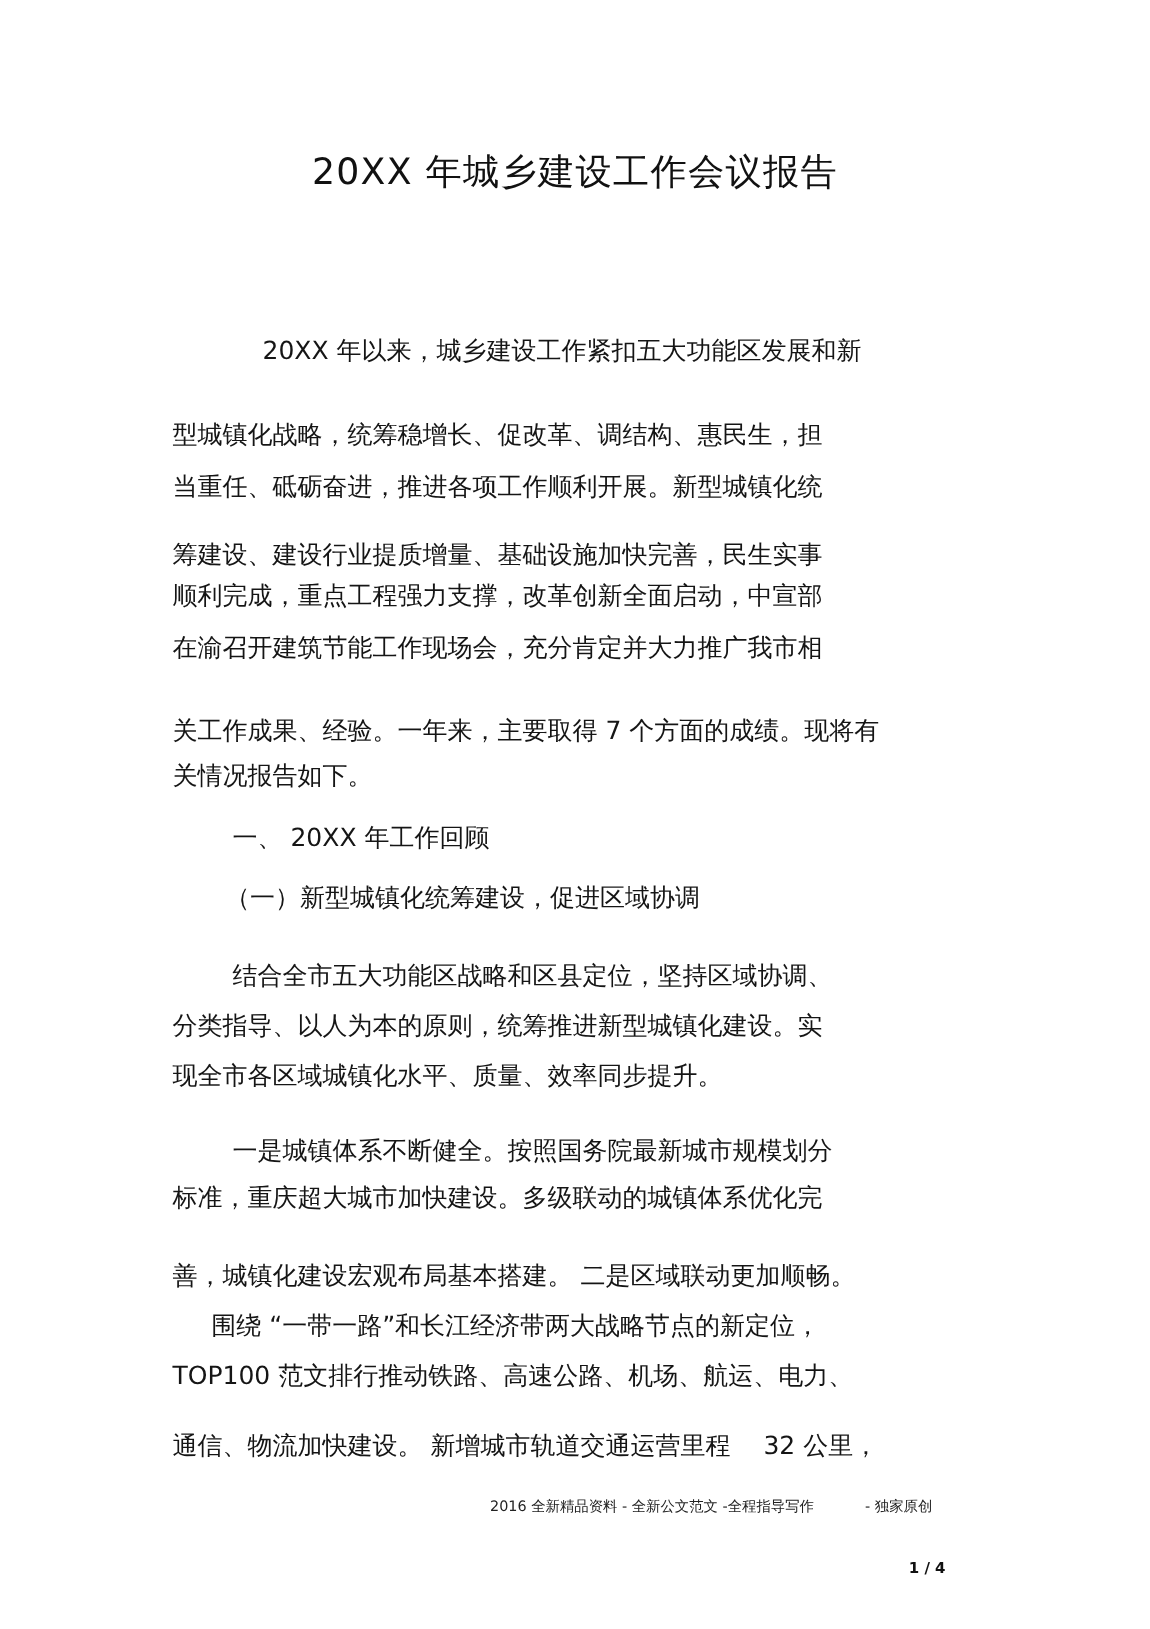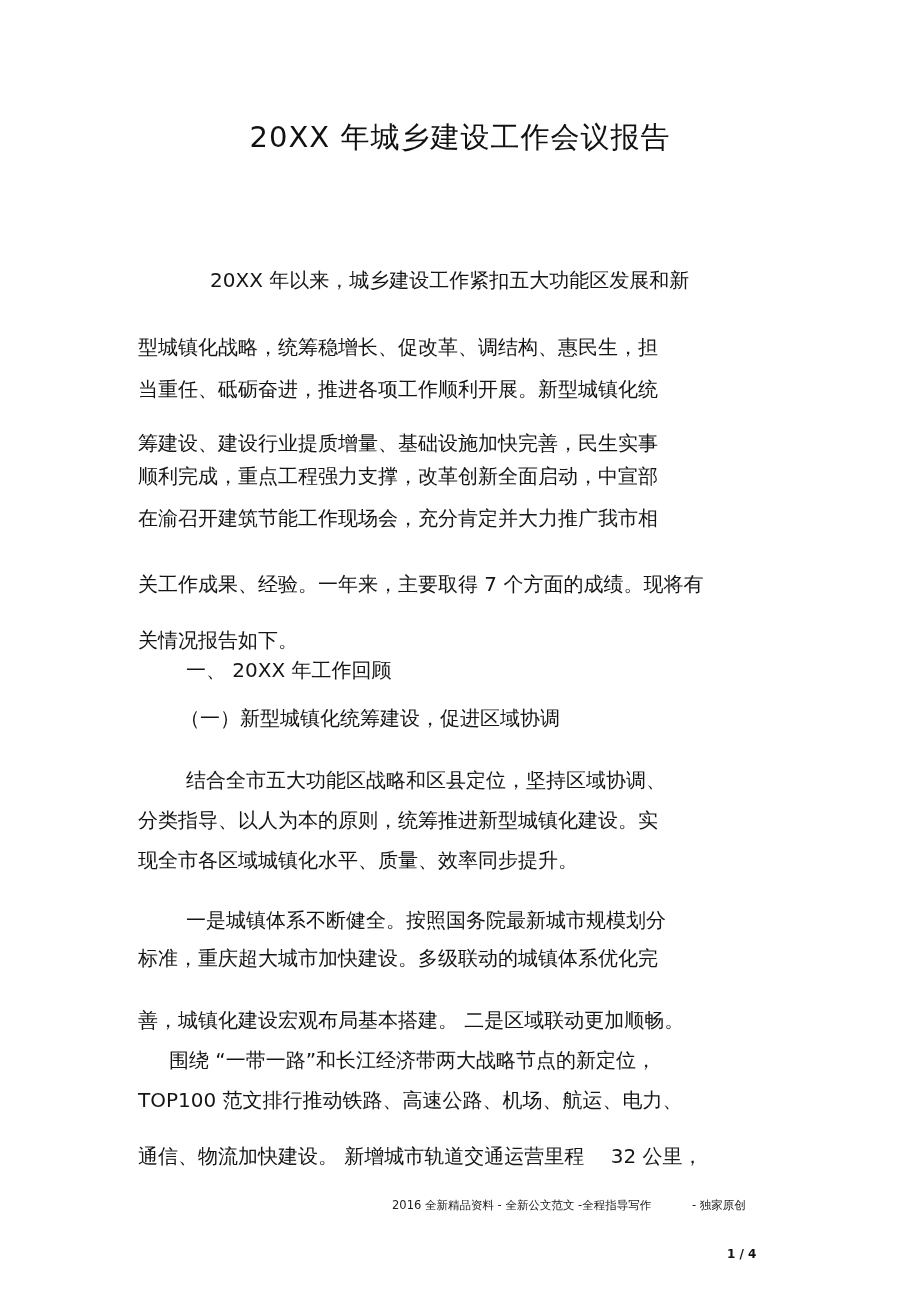--- a/index.html
+++ b/index.html
@@ -18,21 +18,21 @@
 <div>
   <div class="title">20XX 年城乡建设工作会议报告</div>
 
   <div class="line" style="left:210px; top:268px;">20XX 年以来，城乡建设工作紧扣五大功能区发展和新</div>
   <div class="line" style="left:138px; top:335px;">型城镇化战略，统筹稳增长、促改革、调结构、惠民生，担</div>
   <div class="line" style="left:138px; top:377px;text-align:right;">当重任、砥砺奋进，推进各项工作顺利开展。新型城镇化统</div>
   <div class="line" style="left:138px; top:419px;margin-top:12px;">筹建设、建设行业提质增量、基础设施加快完善，民生实事</div>
   <div class="line" style="left:138px; top:464px;">顺利完成，重点工程强力支撑，改革创新全面启动，中宣部</div>
   <div class="line" style="left:138px; top:506px;">在渝召开建筑节能工作现场会，充分肯定并大力推广我市相</div>
   <div class="line" style="left:138px; top:572px;">关工作成果、经验。一年来，主要取得 7 个方面的成绩。现将有</div>
-  <div class="line" style="left:138px; top:608px;margin-top:20px;">关情况报告如下。</div>
+  <div class="line" style="left:138px; top:608px;">关情况报告如下。</div>
   <div class="line" style="left:186px; top:658px;">一、 20XX 年工作回顾</div>
   <div class="line" style="left:180px; top:706px;">（一）新型城镇化统筹建设，促进区域协调</div>
   <div class="line" style="left:186px; top:768px;">结合全市五大功能区战略和区县定位，坚持区域协调、</div>
   <div class="line" style="left:138px; top:808px;">分类指导、以人为本的原则，统筹推进新型城镇化建设。实</div>
   <div class="line" style="left:138px; top:848px;">现全市各区域城镇化水平、质量、效率同步提升。</div>
   <div class="line" style="left:186px; top:908px;">一是城镇体系不断健全。按照国务院最新城市规模划分</div>
   <div class="line" style="left:138px; top:946px;">标准，重庆超大城市加快建设。多级联动的城镇体系优化完</div>
   <div class="line" style="left:138px; top:1008px;">善，城镇化建设宏观布局基本搭建。 二是区域联动更加顺畅。</div>
   <div class="line" style="left:138px; top:1048px;margin-left:31px;">围绕 “一带一路”和长江经济带两大战略节点的新定位，</div>
   <div class="line" style="left:138px; top:1088px;">TOP100 范文排行推动铁路、高速公路、机场、航运、电力、</div>

